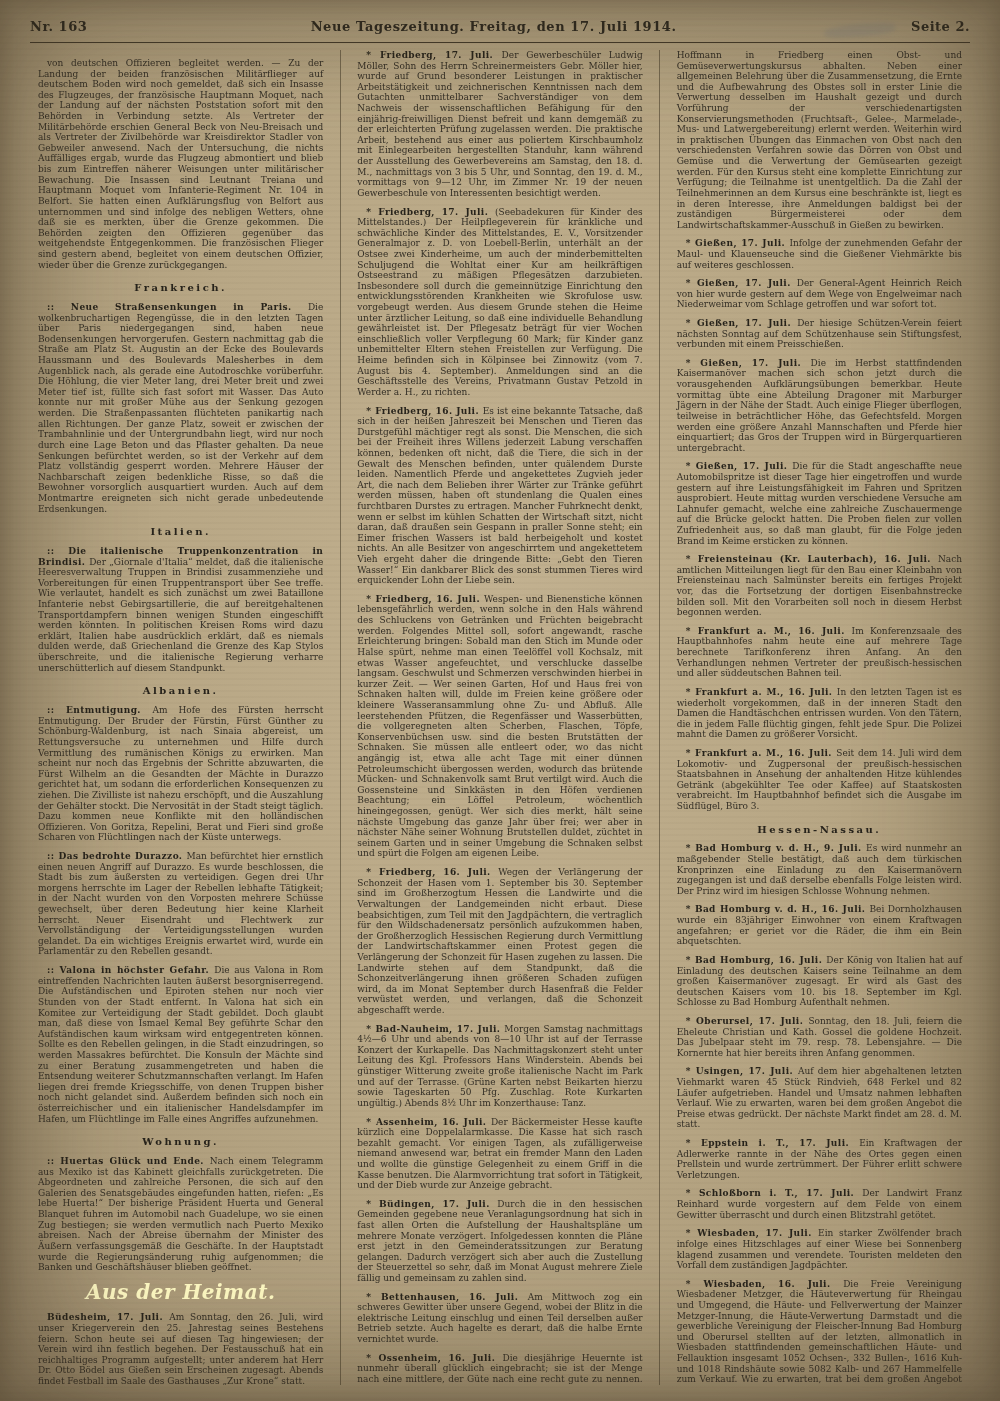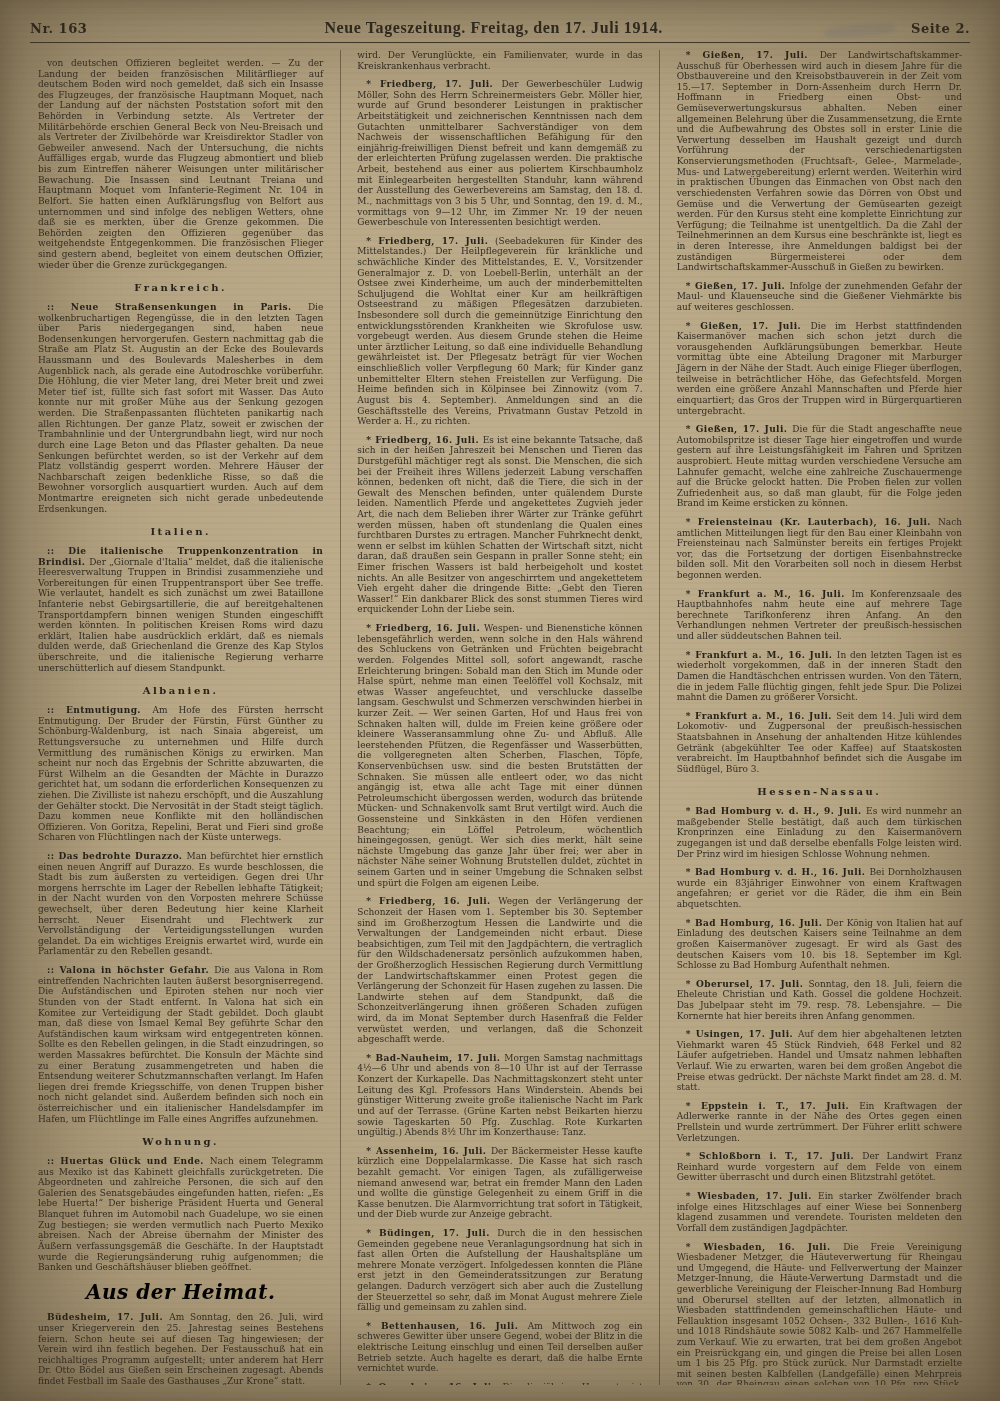--- a/index.html
+++ b/index.html
@@ -28,21 +28,21 @@
     transform:rotate(-5deg);
     filter:blur(2px);
     border-radius:40%;
   }
   .header{
     position:absolute;top:19px;left:30px;right:30px;
     display:flex;justify-content:space-between;align-items:center;
     color:#2d2920;font-weight:bold;
   }
   .issue{font-size:13px;letter-spacing:.5px;}
-  .masthead-title{font-size:16px;letter-spacing:.6px;font-family:Liberation Serif, serif;}
+  .masthead-title{font-size:13px;letter-spacing:.6px;}
   .pagenum{font-size:13px;letter-spacing:.5px;margin-left:11px;}
   .header-rule{
     position:absolute;top:42px;left:30px;right:30px;height:0;
     border-top:1.5px solid #433a29;
   }
   .columns{
     position:absolute;top:50px;left:30px;right:30px;bottom:16px;
     columns:3;column-gap:18px;
     column-rule:1px solid rgba(64,54,36,.55);
     column-fill:balance;
@@ -53,21 +53,21 @@
     hyphens:auto;-webkit-hyphens:auto;
   }
   .para{margin:8px;text-indent:9px;}
   .lead{letter-spacing:.4px;color:#27231b;}
   .sec{
     text-align:center;font-size:10px;font-weight:bold;
     letter-spacing:2.5px;margin:12px 0 2px;color:#27231b;text-indent:0;
   }
   .heimat{
     text-align:center;font-size:20px;font-weight:bold;font-style:italic;
-    margin:7px 0 4px;color:#000000;text-indent:0;letter-spacing:.5px;
+    margin:7px 0 4px;color:#fef9c3;text-indent:0;letter-spacing:.5px;
   }
 </style>
 </head>
 <body>
 
 <div id="page">
   <div class="paper"></div>
   <div class="smudge"></div>
 
   <div class="header">
@@ -97,20 +97,22 @@
       <p class="para"><b class="lead">* Friedberg, 16. Juli. </b>Es ist eine bekannte Tatsache, daß sich in der heißen Jahreszeit bei Menschen und Tieren das Durstgefühl mächtiger regt als sonst. Die Menschen, die sich bei der Freiheit ihres Willens jederzeit Labung verschaffen können, bedenken oft nicht, daß die Tiere, die sich in der Gewalt des Menschen befinden, unter quälendem Durste leiden. Namentlich Pferde und angekettetes Zugvieh jeder Art, die nach dem Belieben ihrer Wärter zur Tränke geführt werden müssen, haben oft stundenlang die Qualen eines furchtbaren Durstes zu ertragen. Mancher Fuhrknecht denkt, wenn er selbst im kühlen Schatten der Wirtschaft sitzt, nicht daran, daß draußen sein Gespann in praller Sonne steht; ein Eimer frischen Wassers ist bald herbeigeholt und kostet nichts. An alle Besitzer von angeschirrtem und angekettetem Vieh ergeht daher die dringende Bitte: „Gebt den Tieren Wasser!“ Ein dankbarer Blick des sonst stummen Tieres wird erquickender Lohn der Liebe sein.</p>
       <p class="para"><b class="lead">* Friedberg, 16. Juli. </b>Wespen- und Bienenstiche können lebensgefährlich werden, wenn solche in den Hals während des Schluckens von Getränken und Früchten beigebracht werden. Folgendes Mittel soll, sofort angewandt, rasche Erleichterung bringen: Sobald man den Stich im Munde oder Halse spürt, nehme man einen Teelöffel voll Kochsalz, mit etwas Wasser angefeuchtet, und verschlucke dasselbe langsam. Geschwulst und Schmerzen verschwinden hierbei in kurzer Zeit. — Wer seinen Garten, Hof und Haus frei von Schnaken halten will, dulde im Freien keine größere oder kleinere Wasseransammlung ohne Zu- und Abfluß. Alle leerstehenden Pfützen, die Regenfässer und Wasserbütten, die vollgeregneten alten Scherben, Flaschen, Töpfe, Konservenbüchsen usw. sind die besten Brutstätten der Schnaken. Sie müssen alle entleert oder, wo das nicht angängig ist, etwa alle acht Tage mit einer dünnen Petroleumschicht übergossen werden, wodurch das brütende Mücken- und Schnakenvolk samt Brut vertilgt wird. Auch die Gossensteine und Sinkkästen in den Höfen verdienen Beachtung; ein Löffel Petroleum, wöchentlich hineingegossen, genügt. Wer sich dies merkt, hält seine nächste Umgebung das ganze Jahr über frei; wer aber in nächster Nähe seiner Wohnung Brutstellen duldet, züchtet in seinem Garten und in seiner Umgebung die Schnaken selbst und spürt die Folgen am eigenen Leibe.</p>
       <p class="para"><b class="lead">* Friedberg, 16. Juli. </b>Wegen der Verlängerung der Schonzeit der Hasen vom 1. September bis 30. September sind im Großherzogtum Hessen die Landwirte und die Verwaltungen der Landgemeinden nicht erbaut. Diese beabsichtigen, zum Teil mit den Jagdpächtern, die vertraglich für den Wildschadenersatz persönlich aufzukommen haben, der Großherzoglich Hessischen Regierung durch Vermittlung der Landwirtschaftskammer einen Protest gegen die Verlängerung der Schonzeit für Hasen zugehen zu lassen. Die Landwirte stehen auf dem Standpunkt, daß die Schonzeitverlängerung ihnen größeren Schaden zufügen wird, da im Monat September durch Hasenfraß die Felder verwüstet werden, und verlangen, daß die Schonzeit abgeschafft werde.</p>
       <p class="para"><b class="lead">* Bad-Nauheim, 17. Juli. </b>Morgen Samstag nachmittags 4½—6 Uhr und abends von 8—10 Uhr ist auf der Terrasse Konzert der Kurkapelle. Das Nachmittagskonzert steht unter Leitung des Kgl. Professors Hans Winderstein. Abends bei günstiger Witterung zweite große italienische Nacht im Park und auf der Terrasse. (Grüne Karten nebst Beikarten hierzu sowie Tageskarten 50 Pfg. Zuschlag. Rote Kurkarten ungültig.) Abends 8½ Uhr im Konzerthause: Tanz.</p>
       <p class="para"><b class="lead">* Assenheim, 16. Juli. </b>Der Bäckermeister Hesse kaufte kürzlich eine Doppelalarmkasse. Die Kasse hat sich rasch bezahlt gemacht. Vor einigen Tagen, als zufälligerweise niemand anwesend war, betrat ein fremder Mann den Laden und wollte die günstige Gelegenheit zu einem Griff in die Kasse benutzen. Die Alarmvorrichtung trat sofort in Tätigkeit, und der Dieb wurde zur Anzeige gebracht.</p>
       <p class="para"><b class="lead">* Büdingen, 17. Juli. </b>Durch die in den hessischen Gemeinden gegebene neue Veranlagungsordnung hat sich in fast allen Orten die Aufstellung der Haushaltspläne um mehrere Monate verzögert. Infolgedessen konnten die Pläne erst jetzt in den Gemeinderatssitzungen zur Beratung gelangen. Dadurch verzögert sich aber auch die Zustellung der Steuerzettel so sehr, daß im Monat August mehrere Ziele fällig und gemeinsam zu zahlen sind.</p>
       <p class="para"><b class="lead">* Bettenhausen, 16. Juli. </b>Am Mittwoch zog ein schweres Gewitter über unsere Gegend, wobei der Blitz in die elektrische Leitung einschlug und einen Teil derselben außer Betrieb setzte. Auch hagelte es derart, daß die halbe Ernte vernichtet wurde.</p>
       <p class="para"><b class="lead">* Ossenheim, 16. Juli. </b>Die diesjährige Heuernte ist nunmehr überall glücklich eingebracht; sie ist der Menge nach eine mittlere, der Güte nach eine recht gute zu nennen. Die Frucht steht vortrefflich, und wenn die günstige Witterung anhält, darf in acht Tagen mit dem allgemeinen Schnitt gerechnet werden.</p>
       <p class="para"><b class="lead">* Gießen, 17. Juli. </b>Der Landwirtschaftskammer-Ausschuß für Oberhessen wird auch in diesem Jahre für die Obstbauvereine und den Kreisobstbauverein in der Zeit vom 15.—17. September in Dorn-Assenheim durch Herrn Dr. Hoffmann in Friedberg einen Obst- und Gemüseverwertungskursus abhalten. Neben einer allgemeinen Belehrung über die Zusammensetzung, die Ernte und die Aufbewahrung des Obstes soll in erster Linie die Verwertung desselben im Haushalt gezeigt und durch Vorführung der verschiedenartigsten Konservierungsmethoden (Fruchtsaft-, Gelee-, Marmelade-, Mus- und Latwergebereitung) erlernt werden. Weiterhin wird in praktischen Übungen das Einmachen von Obst nach den verschiedensten Verfahren sowie das Dörren von Obst und Gemüse und die Verwertung der Gemüsearten gezeigt werden. Für den Kursus steht eine komplette Einrichtung zur Verfügung; die Teilnahme ist unentgeltlich. Da die Zahl der Teilnehmerinnen an dem Kursus eine beschränkte ist, liegt es in deren Interesse, ihre Anmeldungen baldigst bei der zuständigen Bürgermeisterei oder dem Landwirtschaftskammer-Ausschuß in Gießen zu bewirken.</p>
       <p class="para"><b class="lead">* Gießen, 17. Juli. </b>Infolge der zunehmenden Gefahr der Maul- und Klauenseuche sind die Gießener Viehmärkte bis auf weiteres geschlossen.</p>
+      <p class="para"><b class="lead">* Gießen, 17. Juli. </b>Der General-Agent Heinrich Reich von hier wurde gestern auf dem Wege von Engelweimar nach Niederweimar vom Schlage getroffen und war sofort tot.</p>
+      <p class="para"><b class="lead">* Gießen, 17. Juli. </b>Der hiesige Schützen-Verein feiert nächsten Sonntag auf dem Schützenhause sein Stiftungsfest, verbunden mit einem Preisschießen.</p>
       <p class="para"><b class="lead">* Gießen, 17. Juli. </b>Die im Herbst stattfindenden Kaisermanöver machen sich schon jetzt durch die vorausgehenden Aufklärungsübungen bemerkbar. Heute vormittag übte eine Abteilung Dragoner mit Marburger Jägern in der Nähe der Stadt. Auch einige Flieger überflogen, teilweise in beträchtlicher Höhe, das Gefechtsfeld. Morgen werden eine größere Anzahl Mannschaften und Pferde hier einquartiert; das Gros der Truppen wird in Bürgerquartieren untergebracht.</p>
       <p class="para"><b class="lead">* Gießen, 17. Juli. </b>Die für die Stadt angeschaffte neue Automobilspritze ist dieser Tage hier eingetroffen und wurde gestern auf ihre Leistungsfähigkeit im Fahren und Spritzen ausprobiert. Heute mittag wurden verschiedene Versuche am Lahnufer gemacht, welche eine zahlreiche Zuschauermenge auf die Brücke gelockt hatten. Die Proben fielen zur vollen Zufriedenheit aus, so daß man glaubt, für die Folge jeden Brand im Keime ersticken zu können.</p>
       <p class="para"><b class="lead">* Freiensteinau (Kr. Lauterbach), 16. Juli. </b>Nach amtlichen Mitteilungen liegt für den Bau einer Kleinbahn von Freiensteinau nach Salmünster bereits ein fertiges Projekt vor, das die Fortsetzung der dortigen Eisenbahnstrecke bilden soll. Mit den Vorarbeiten soll noch in diesem Herbst begonnen werden.</p>
       <p class="para"><b class="lead">* Frankfurt a. M., 16. Juli. </b>Im Konferenzsaale des Hauptbahnhofes nahm heute eine auf mehrere Tage berechnete Tarifkonferenz ihren Anfang. An den Verhandlungen nehmen Vertreter der preußisch-hessischen und aller süddeutschen Bahnen teil.</p>
       <p class="para"><b class="lead">* Frankfurt a. M., 16. Juli. </b>In den letzten Tagen ist es wiederholt vorgekommen, daß in der inneren Stadt den Damen die Handtäschchen entrissen wurden. Von den Tätern, die in jedem Falle flüchtig gingen, fehlt jede Spur. Die Polizei mahnt die Damen zu größerer Vorsicht.</p>
       <p class="para"><b class="lead">* Frankfurt a. M., 16. Juli. </b>Seit dem 14. Juli wird dem Lokomotiv- und Zugpersonal der preußisch-hessischen Staatsbahnen in Ansehung der anhaltenden Hitze kühlendes Getränk (abgekühlter Tee oder Kaffee) auf Staatskosten verabreicht. Im Hauptbahnhof befindet sich die Ausgabe im Südflügel, Büro 3.</p>
       <h3 class="sec">Hessen-Nassau.</h3>
       <p class="para"><b class="lead">* Bad Homburg v. d. H., 9. Juli. </b>Es wird nunmehr an maßgebender Stelle bestätigt, daß auch dem türkischen Kronprinzen eine Einladung zu den Kaisermanövern zugegangen ist und daß derselbe ebenfalls Folge leisten wird. Der Prinz wird im hiesigen Schlosse Wohnung nehmen.</p>
       <p class="para"><b class="lead">* Bad Homburg v. d. H., 16. Juli. </b>Bei Dornholzhausen wurde ein 83jähriger Einwohner von einem Kraftwagen angefahren; er geriet vor die Räder, die ihm ein Bein abquetschten.</p>
       <p class="para"><b class="lead">* Bad Homburg, 16. Juli. </b>Der König von Italien hat auf Einladung des deutschen Kaisers seine Teilnahme an dem großen Kaisermanöver zugesagt. Er wird als Gast des deutschen Kaisers vom 10. bis 18. September im Kgl. Schlosse zu Bad Homburg Aufenthalt nehmen.</p>

